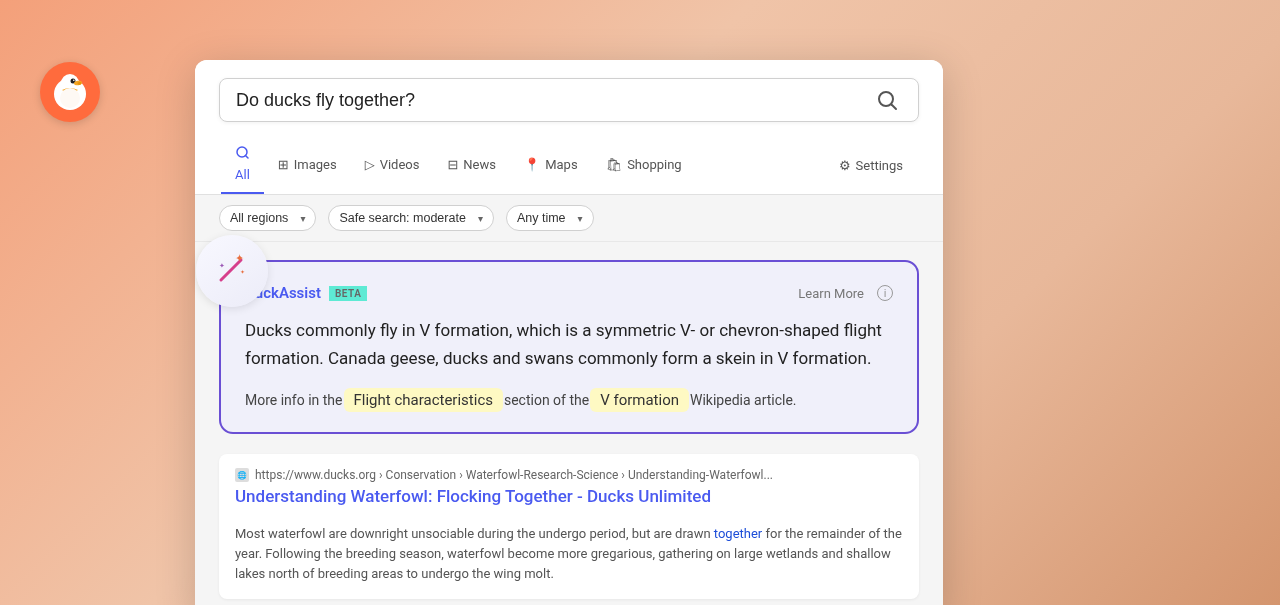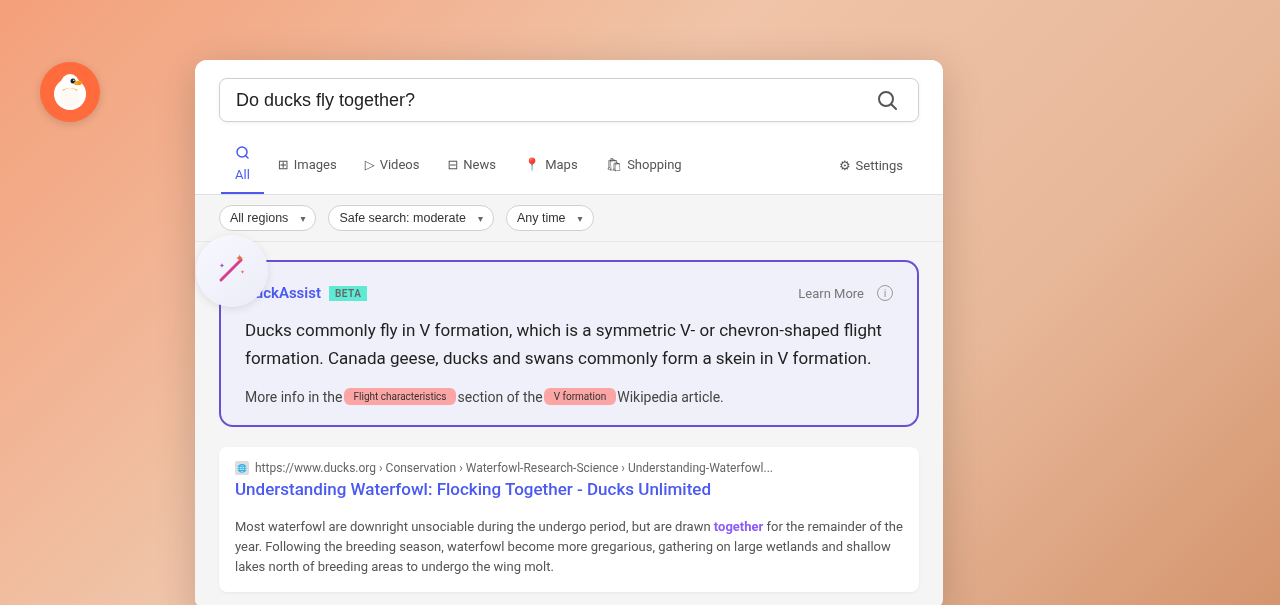--- a/index.html
+++ b/index.html
@@ -190,24 +190,24 @@
     .more-info-row {
       display: flex;
       align-items: center;
       flex-wrap: wrap;
       gap: 1px;
       font-size: 14px;
       color: #444;
     }
 
     .wiki-tag {
-      background: #fca5a5;
+      background: #fef9c3;
       border-radius: 6px;
       padding: 3px 10px;
-      font-size: 10px;
+      font-size: 15px;
       color: #333;
       cursor: pointer;
     }
 
     
     .search-result {
       background: #fff;
       border-radius: 8px;
       padding: 14px 16px;
       box-shadow: 0 1px 3px rgba(0,0,0,0.06);
@@ -243,22 +243,22 @@
       display: block;
     }
 
     .result-snippet {
       font-size: 13px;
       color: #555;
       line-height: 1.55;
     }
 
     .result-snippet strong {
-      color: #8b5cf6;
-      font-weight: 700;
+      color: #1d4ed8;
+      font-weight: 400;
     }
 
     
     .logo {
       position: absolute;
       left: 20px;
       top: 20px;
       width: 60px;
       height: 60px;
       border-radius: 50%;

